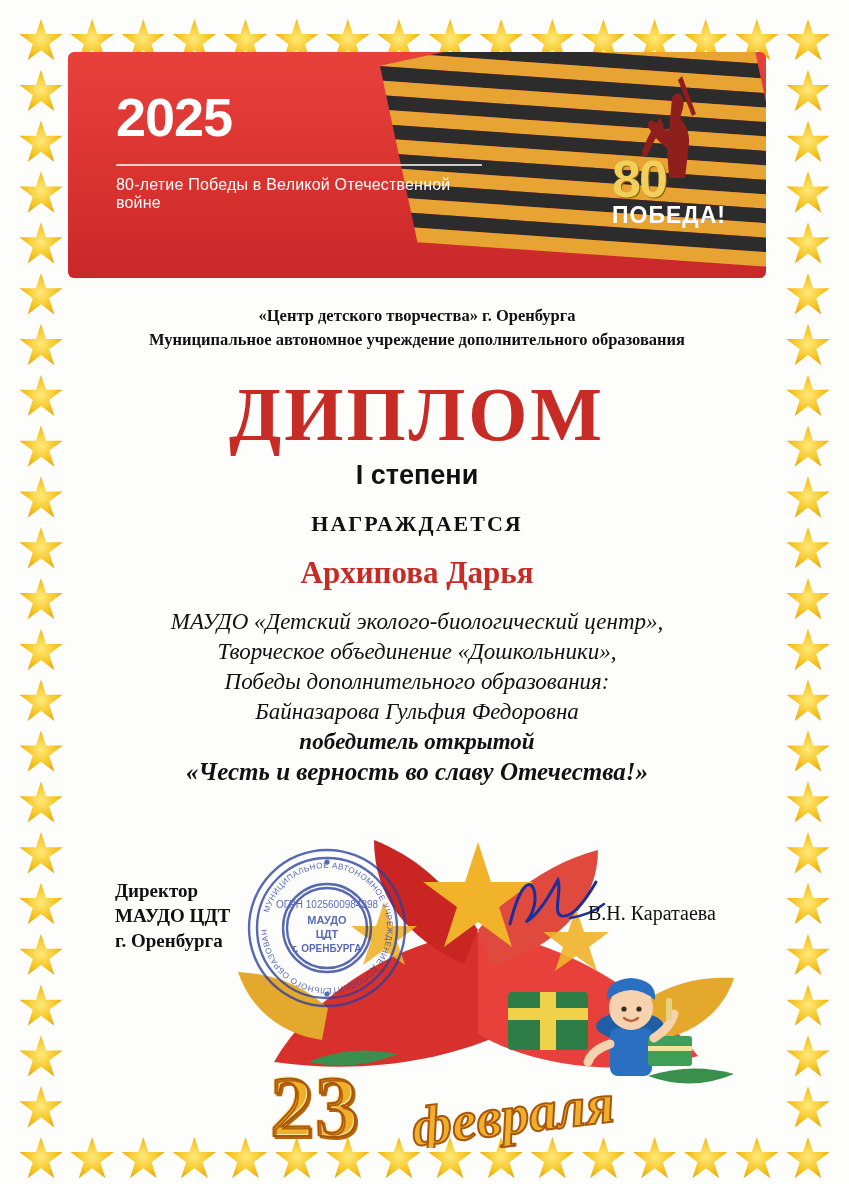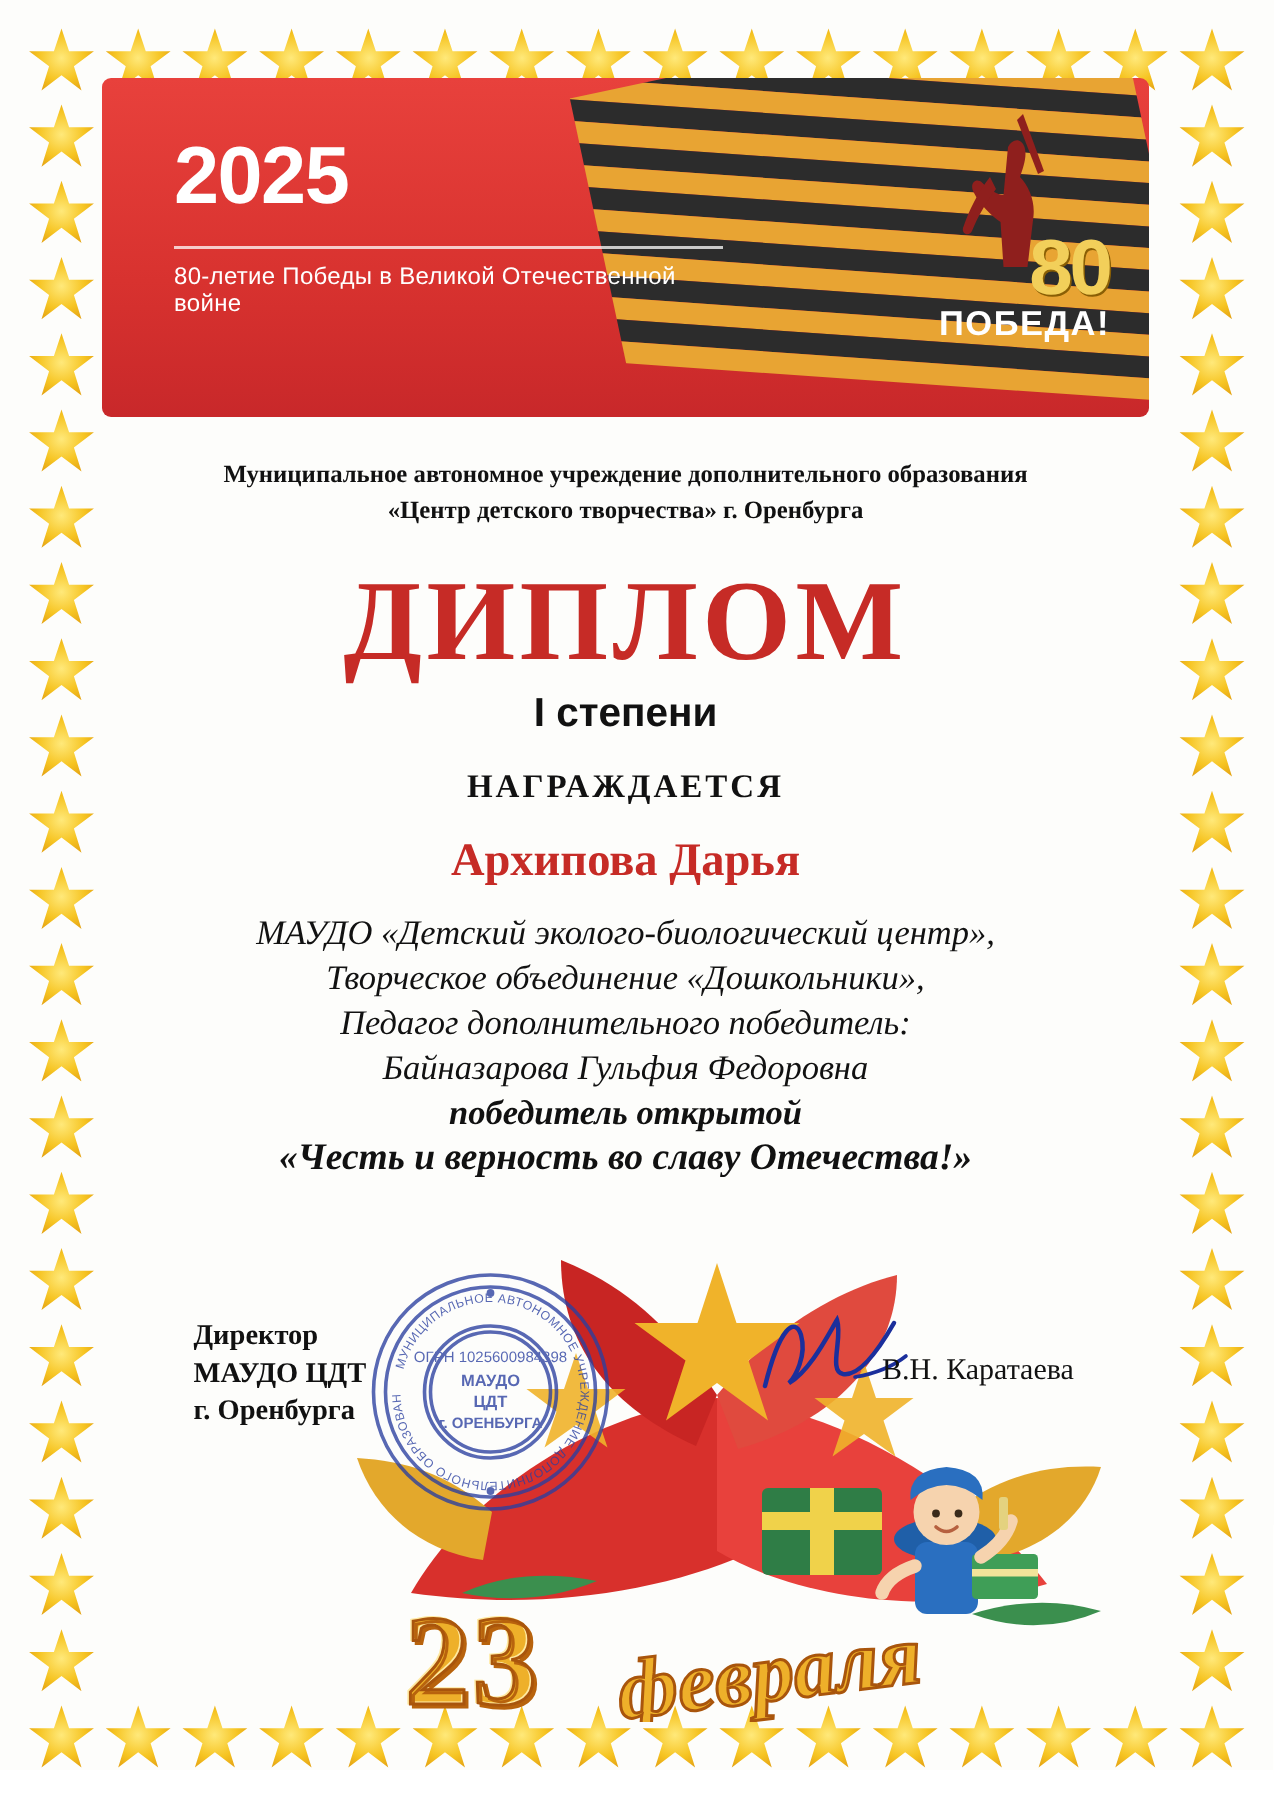--- a/index.html
+++ b/index.html
@@ -112,21 +112,21 @@
     display: block;
     transform: skewY(16deg);
   }
   .rb-o { background: #e8a433; }
   .rb-b { background: #2c2c2c; }
   
   .badge80 {
     position: absolute;
     right: 26px; bottom: 8px;
     width: 128px; height: 118px;
-    text-align: right;
+    text-align: left;
   }
   .badge80 .b80 {
     font-family: "Liberation Sans", sans-serif;
     font-weight: bold;
     font-size: 52px;
     color: #f2cf5a;
     line-height: 54px;
     letter-spacing: -2px;
     text-shadow: 1px 1px 0 #8a5f05;
   }
@@ -211,21 +211,21 @@
   .ln-2 { font-size: 23px; }
   .ln-3 { font-size: 23px; }
   .ln-4 { font-size: 23px; }
   .ln-5 { font-size: 23px; font-weight: bold; }
   .ln-6 { font-size: 23px; font-weight: bold; }
   .ln-7 { font-size: 25px; font-weight: bold; }
 
   
   .sign-block {
     position: absolute;
-    left: 61px; top: 826px;
+    left: 47px; top: 826px;
     width: 210px;
     font-family: "Liberation Serif", serif;
     font-weight: bold;
     font-size: 19px;
     line-height: 25px;
     color: #111;
   }
   .sign-name {
     position: absolute;
     left: 520px; top: 850px;
@@ -537,33 +537,33 @@
         <div class="banner-sub">80-летие Победы в Великой Отечественной войне</div>
       </div>
 
       <div class="badge80">
         <div class="b80">80</div>
         <div class="bpob">ПОБЕДА!</div>
       </div>
     </div>
 
     <div class="org">
+      <div>«Центр детского творчества» г. Оренбурга</div>
       <div>Муниципальное автономное учреждение дополнительного образования</div>
-      <div>«Центр детского творчества» г. Оренбурга</div>
     </div>
 
     <div class="diploma">ДИПЛОМ</div>
     <div class="degree">I степени</div>
     <div class="awarded">НАГРАЖДАЕТСЯ</div>
     <div class="recipient">Архипова Дарья</div>
 
     <div class="body-lines">
       <div class="ln-1">МАУДО «Детский эколого-биологический центр»,</div>
       <div class="ln-2">Творческое объединение «Дошкольники»,</div>
-      <div class="ln-3">Педагог дополнительного победитель:</div>
+      <div class="ln-3">Победы дополнительного образования:</div>
       <div class="ln-4">Байназарова Гульфия Федоровна</div>
       <div class="ln-5">победитель открытой</div>
       <div class="ln-7">«Честь и верность во славу Отечества!»</div>
     </div>
 
     <svg class="bottom-art" viewBox="0 0 600 336">
 
       <g>
         <path d="M300 120 C210 130 130 190 96 250 C180 262 260 250 320 224 Z" fill="#d8302c"></path>
         <path d="M300 120 C380 126 470 180 520 244 C440 268 350 252 300 222 Z" fill="#e8413c"></path>

